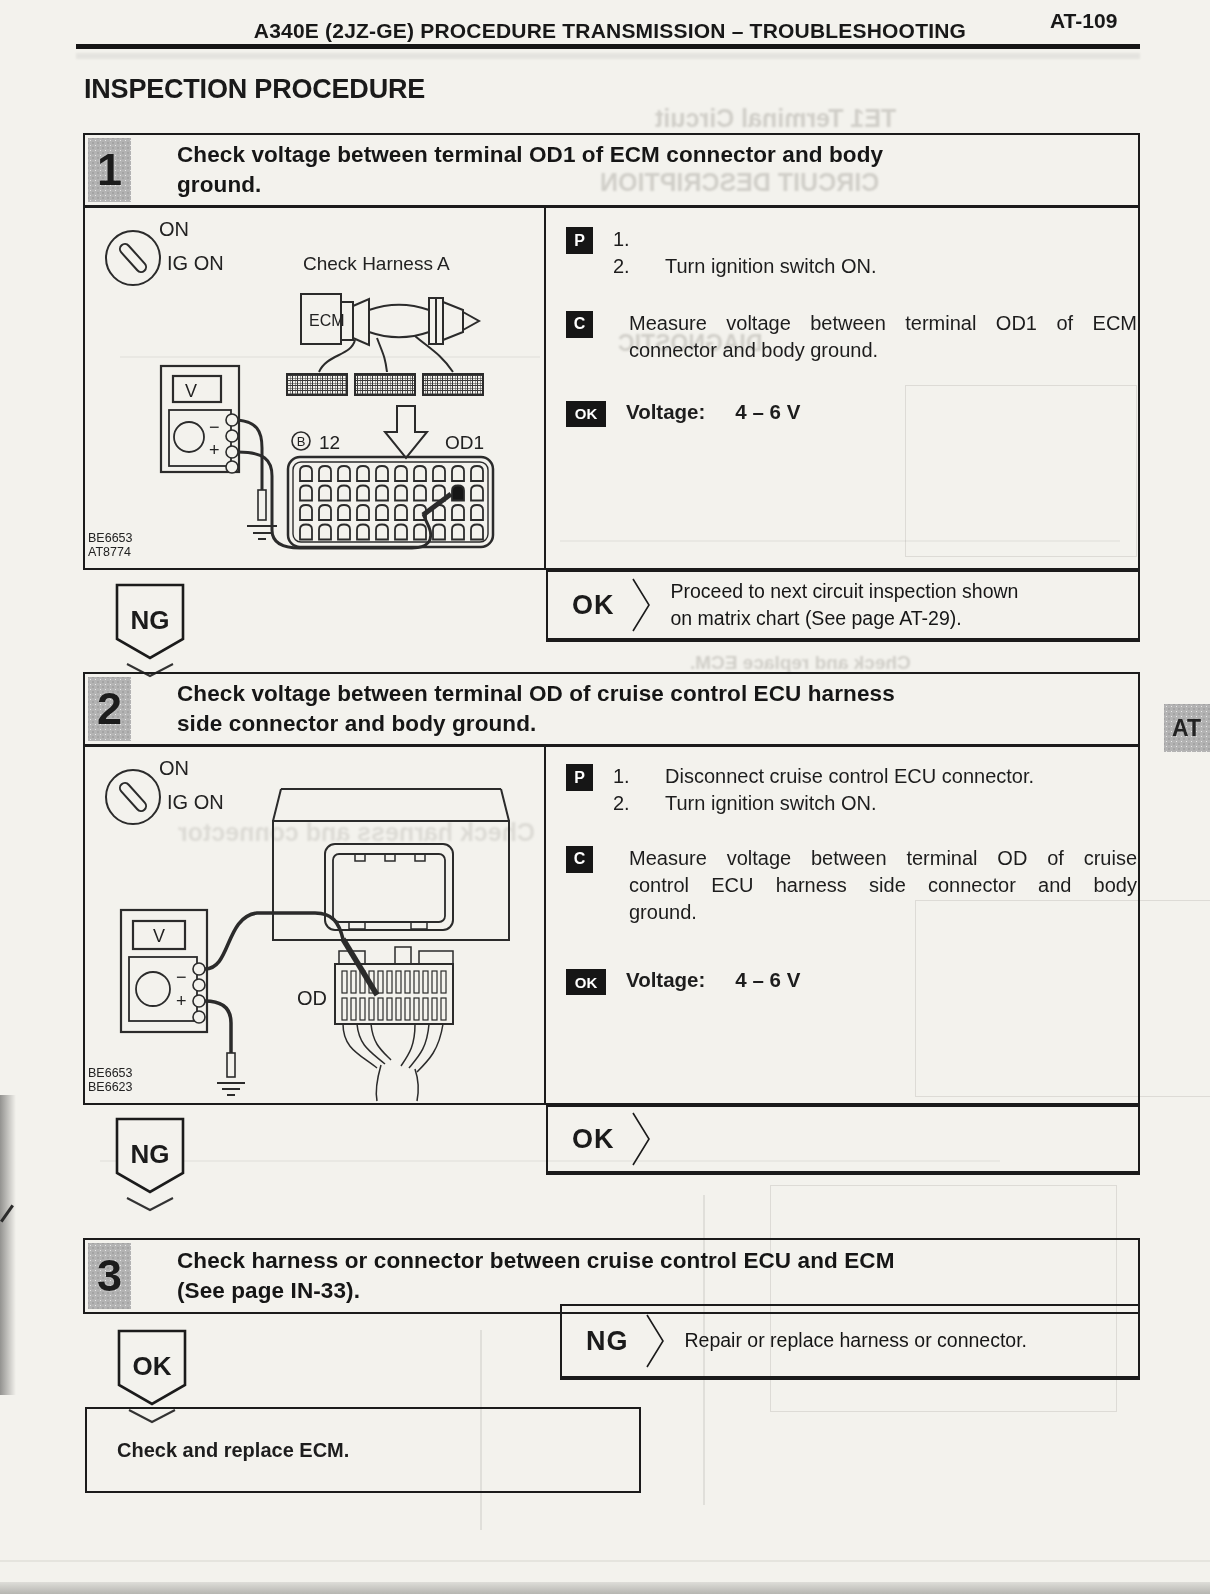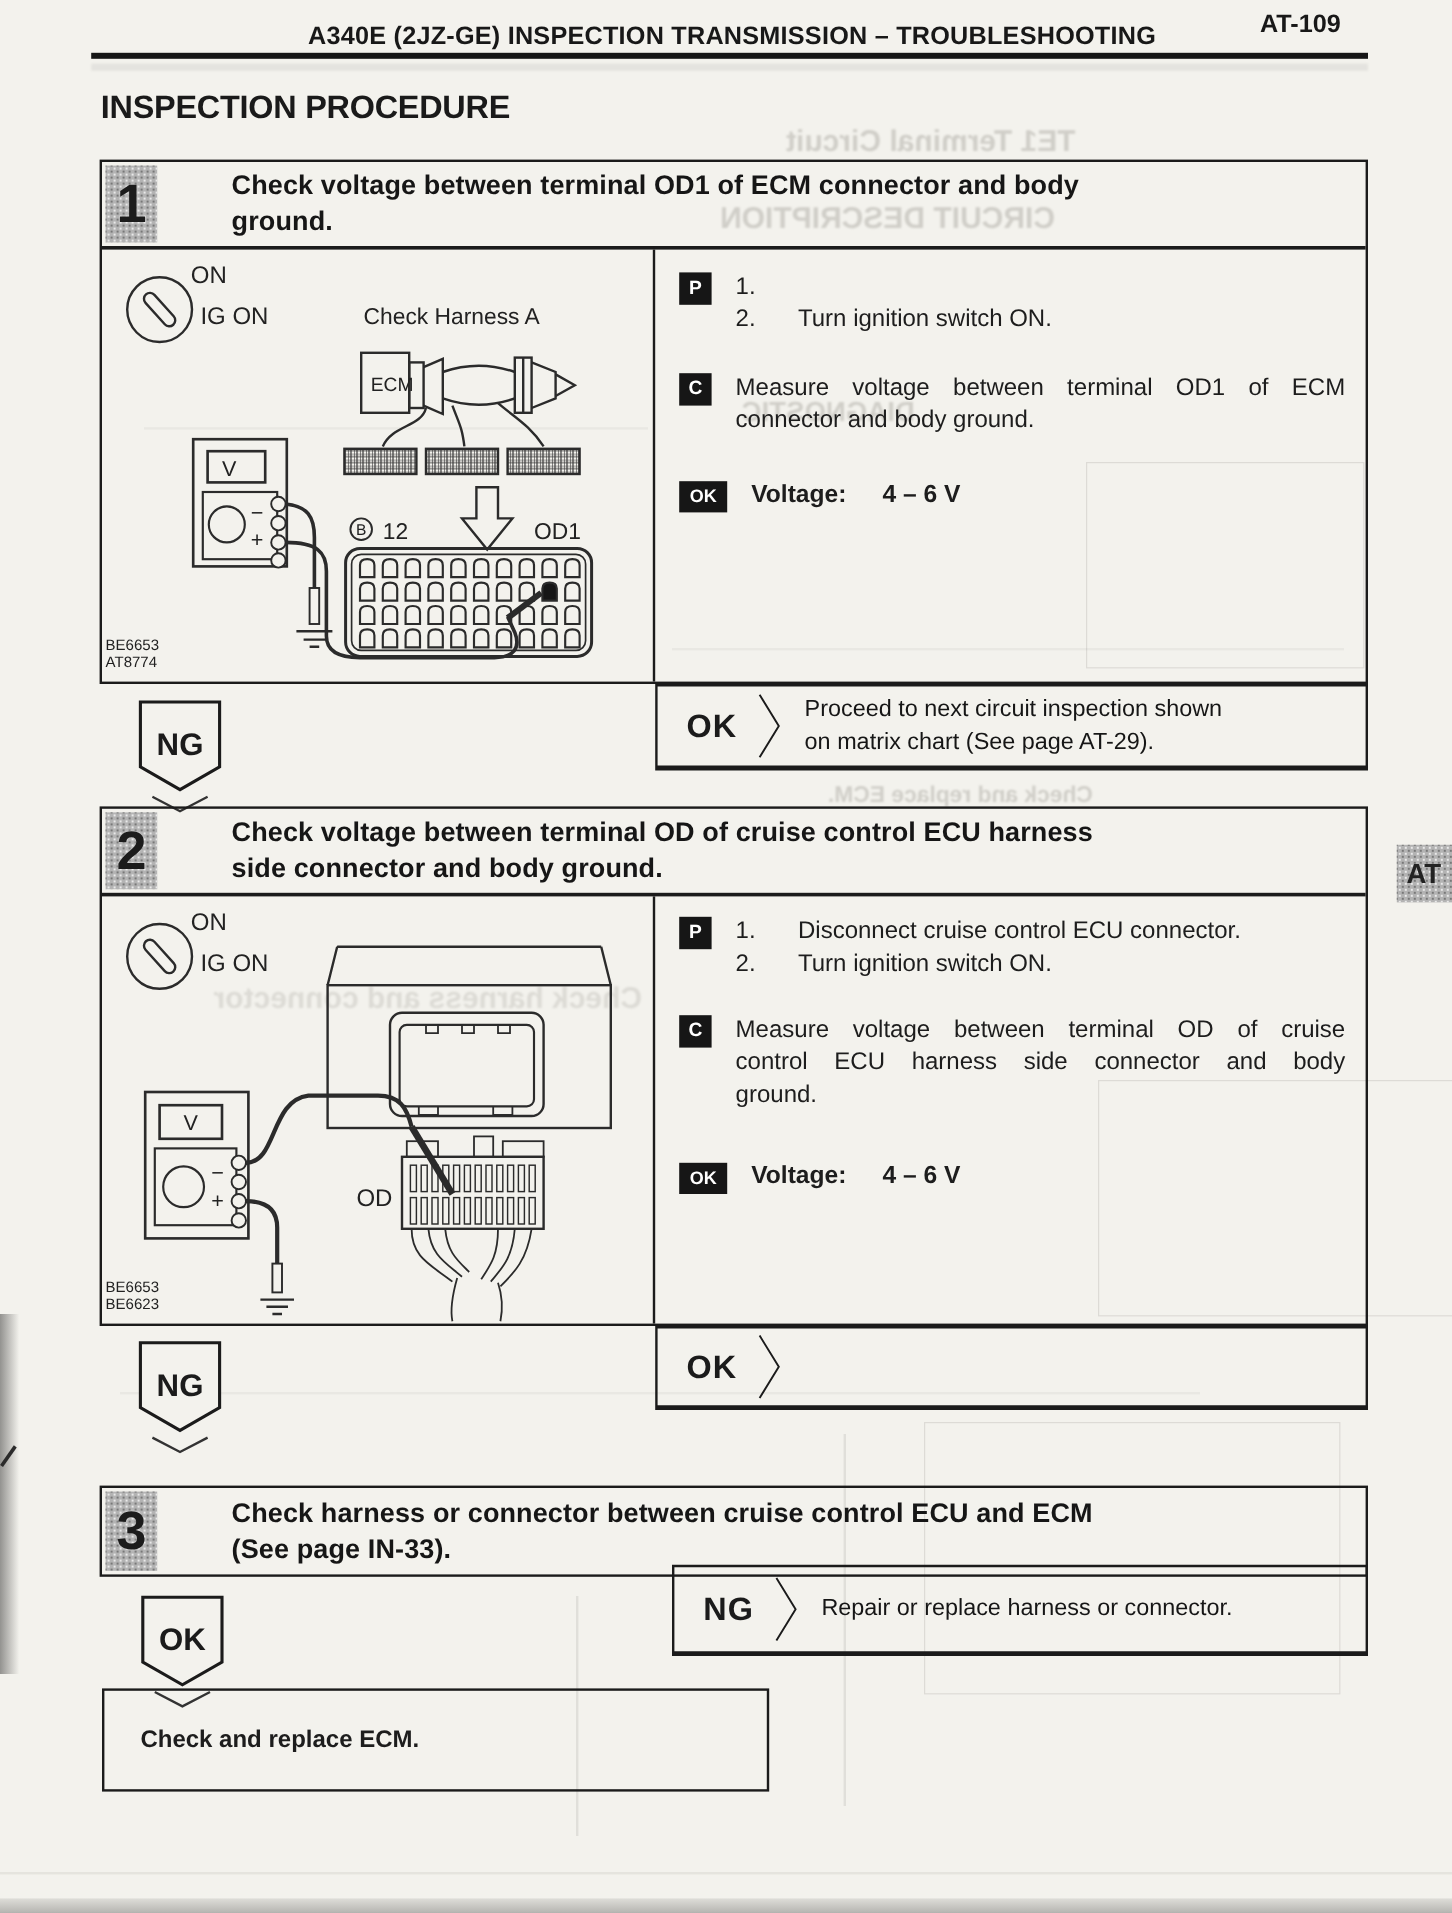--- a/index.html
+++ b/index.html
@@ -36,35 +36,35 @@
     background-size:5px 5px;background-position:0 0,2.5px 2.5px;
   }
 
   
   .step-box{position:absolute;left:83px;width:1057px;border:2.5px solid #1b1b1b;background:transparent;box-sizing:border-box;}
   .step-header{position:relative;height:70px;border-bottom:3px solid #1b1b1b;}
   .step-header.no-divider{height:100%;border-bottom:none;}
   .step-num{position:absolute;left:3px;top:3px;bottom:3px;width:43px;
     display:flex;align-items:center;justify-content:center;
     font-size:45px;font-weight:700;color:#1c1c1c;text-shadow:0 0 2px rgba(255,255,255,.55);}
-  .step-title{position:absolute;left:108px;top:50%;transform:translateY(-50%);
+  .step-title{position:absolute;left:92px;top:50%;transform:translateY(-50%);
     font-size:22.5px;font-weight:700;line-height:1.33;letter-spacing:.1px;color:#161616;}
   .step-body{display:flex;position:absolute;left:0;right:0;top:73px;bottom:0;}
   .diagram-col{position:relative;width:461px;flex:none;border-right:2px solid #1b1b1b;box-sizing:border-box;}
   .diagram-col svg{position:absolute;left:0;top:0;}
   .inst-col{flex:1;padding:16px 6px 0 20px;box-sizing:border-box;}
 
   .inst-row{display:flex;align-items:flex-start;}
   .badge{width:27px;height:27px;background:#161616;color:#fff;font-weight:700;font-size:16px;
     display:flex;align-items:center;justify-content:center;flex:none;margin-top:1px;}
   .badge-ok{width:40px;height:26px;font-size:15px;}
   .inst-list{margin-left:20px;font-size:20px;line-height:1.34;}
   .li{display:flex;}
   .li-num{width:52px;flex:none;}
-  .check-par{margin-left:20px;width:508px;font-size:20px;line-height:1.36;}
+  .check-par{margin-left:36px;width:508px;font-size:20px;line-height:1.36;}
   .fill{text-align:justify;text-align-last:justify;}
   .spec{margin-left:20px;display:flex;font-size:20.5px;font-weight:700;}
   .spec-val{margin-left:30px;}
 
   
   .banner{position:absolute;width:72px;height:98px;}
   .banner svg{display:block;}
   .banner text{font-size:26px;font-weight:700;fill:#1b1b1b;font-family:"Liberation Sans",sans-serif;}
 
   
@@ -101,21 +101,21 @@
   <div class="ghost-vline" style="left:703px;top:1195px;height:310px;"></div>
   <div class="ghost-vline" style="left:480px;top:1330px;height:200px;"></div>
   <div class="streak" style="left:120px;top:356px;width:420px;"></div>
   <div class="streak" style="left:560px;top:540px;width:560px;"></div>
   <div class="streak" style="left:100px;top:1160px;width:900px;"></div>
   <div class="edge-shadow"></div>
   <div class="edge-tick"></div>
   <div class="bottom-line"></div>
   <div class="bottom-strip"></div>
 
-  <div class="header-title">A340E (2JZ-GE) INSPECTION TRANSMISSION – TROUBLESHOOTING</div>
+  <div class="header-title">A340E (2JZ-GE) PROCEDURE TRANSMISSION – TROUBLESHOOTING</div>
   <div class="page-num">AT-109</div>
   <div class="rule"></div>
   <div class="rule-echo"></div>
   <div class="section-title">INSPECTION PROCEDURE</div>
 
   <section class="step-box" style="top:133px;height:437px;">
     <div class="step-header">
       <div class="step-num dotblock">1</div>
       <div class="step-title">
         <div>Check voltage between terminal OD1 of ECM connector and body</div>

